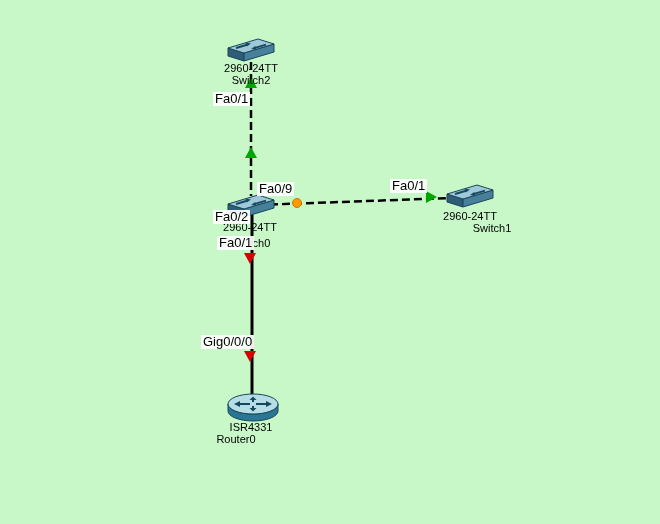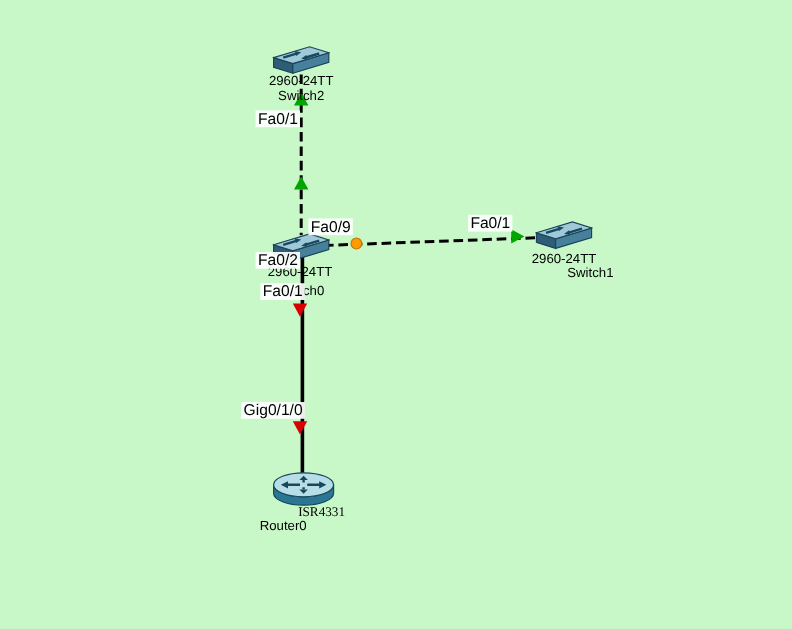--- a/index.html
+++ b/index.html
@@ -94,23 +94,23 @@
       <path d="M30 14 L41 14" stroke="#16485c" stroke-width="2"></path>
       <polygon points="46,14 40,11 40,17" fill="#16485c"></polygon>
       <path d="M24 14 L13 14" stroke="#16485c" stroke-width="2"></path>
       <polygon points="8,14 14,11 14,17" fill="#16485c"></polygon>
       <path d="M27 12 L27 10" stroke="#16485c" stroke-width="2"></path>
       <polygon points="27,6.5 23.5,10 30.5,10" fill="#16485c"></polygon>
       <path d="M27 16 L27 18" stroke="#16485c" stroke-width="2"></path>
       <polygon points="27,21.5 23.5,18 30.5,18" fill="#16485c"></polygon>
     </svg>
   </div>
-  <div class="dev-label" style="left:268px; top:421px;font-family:Liberation Serif, serif;">ISR4331</div>
+  <div class="dev-label" style="left:251px; top:421px;">ISR4331</div>
   <div class="dev-label" style="left:236px; top:433px;">Router0</div>
 
   <div class="port-label" style="left:213px; top:92px;">Fa0/1</div>
   <div class="port-label" style="left:213px; top:167px;margin-top:43px;">Fa0/2</div>
   <div class="port-label" style="left:257px; top:182px;">Fa0/9</div>
   <div class="port-label" style="left:390px; top:179px;">Fa0/1</div>
   <div class="port-label" style="left:217px; top:236px;">Fa0/1</div>
-  <div class="port-label" style="left:201px; top:335px;">Gig0/1/0</div>
+  <div class="port-label" style="left:201px; top:335px;">Gig0/0/0</div>
 
 </div>
 
 </body></html>

